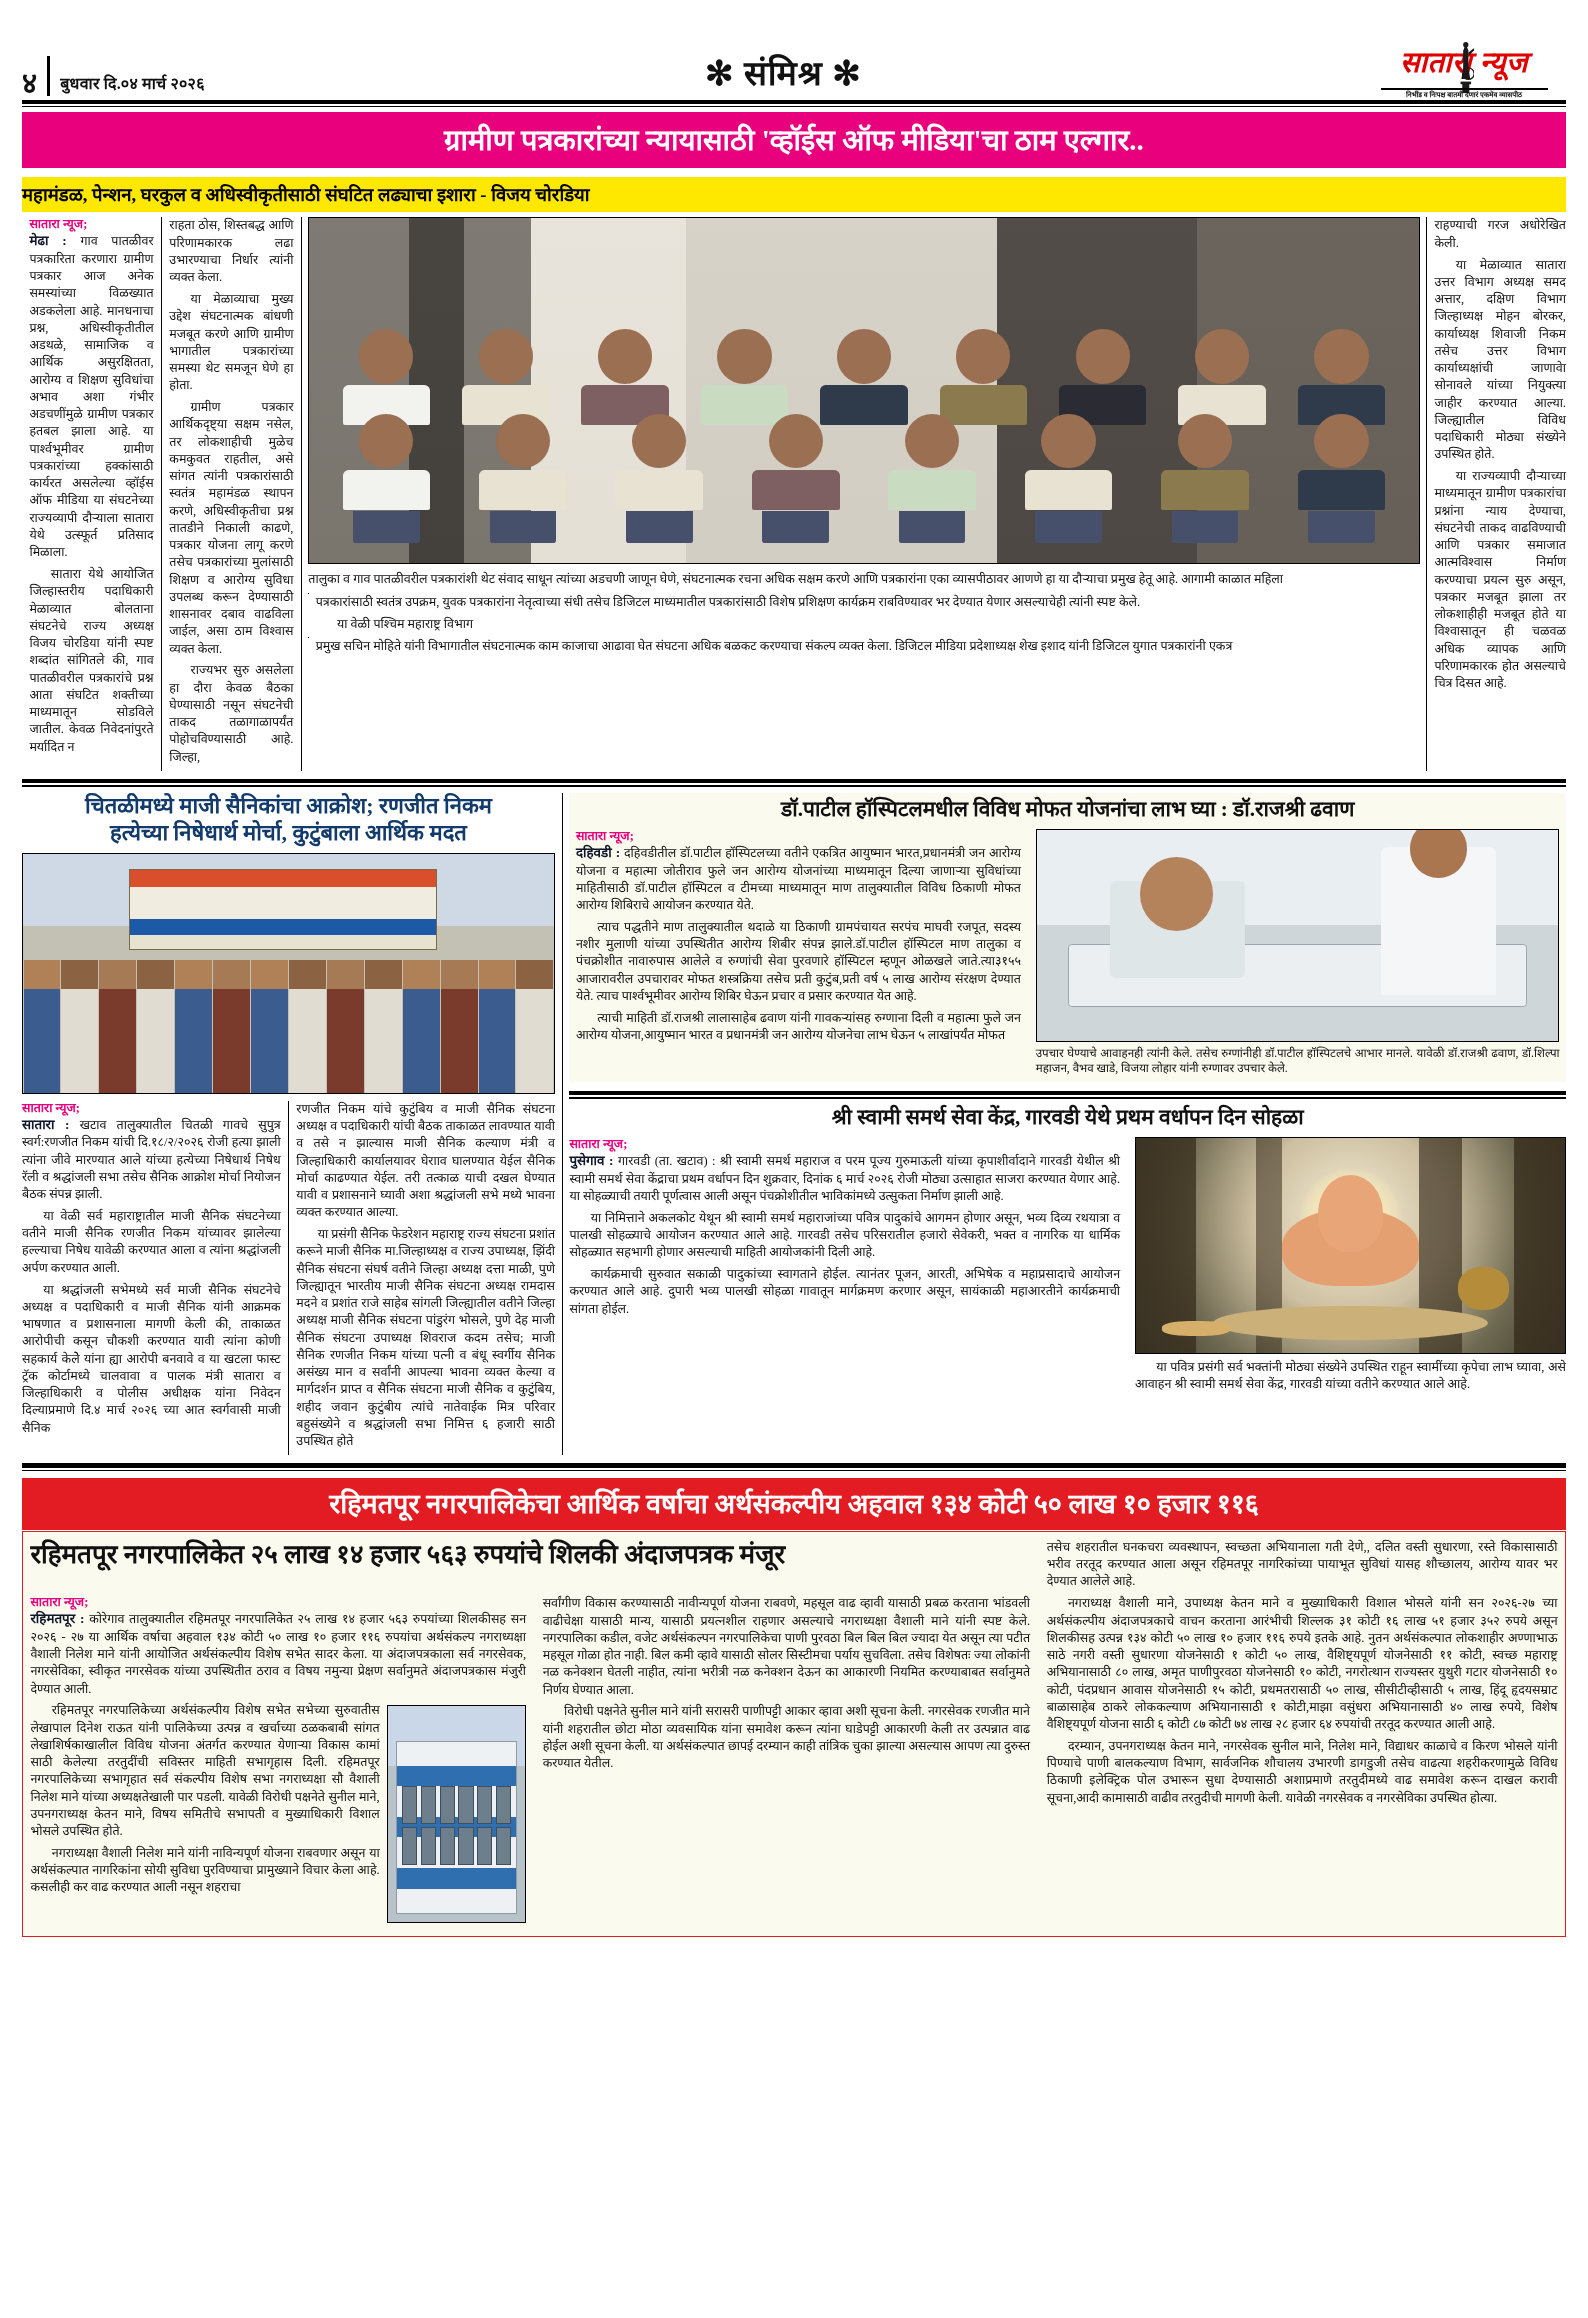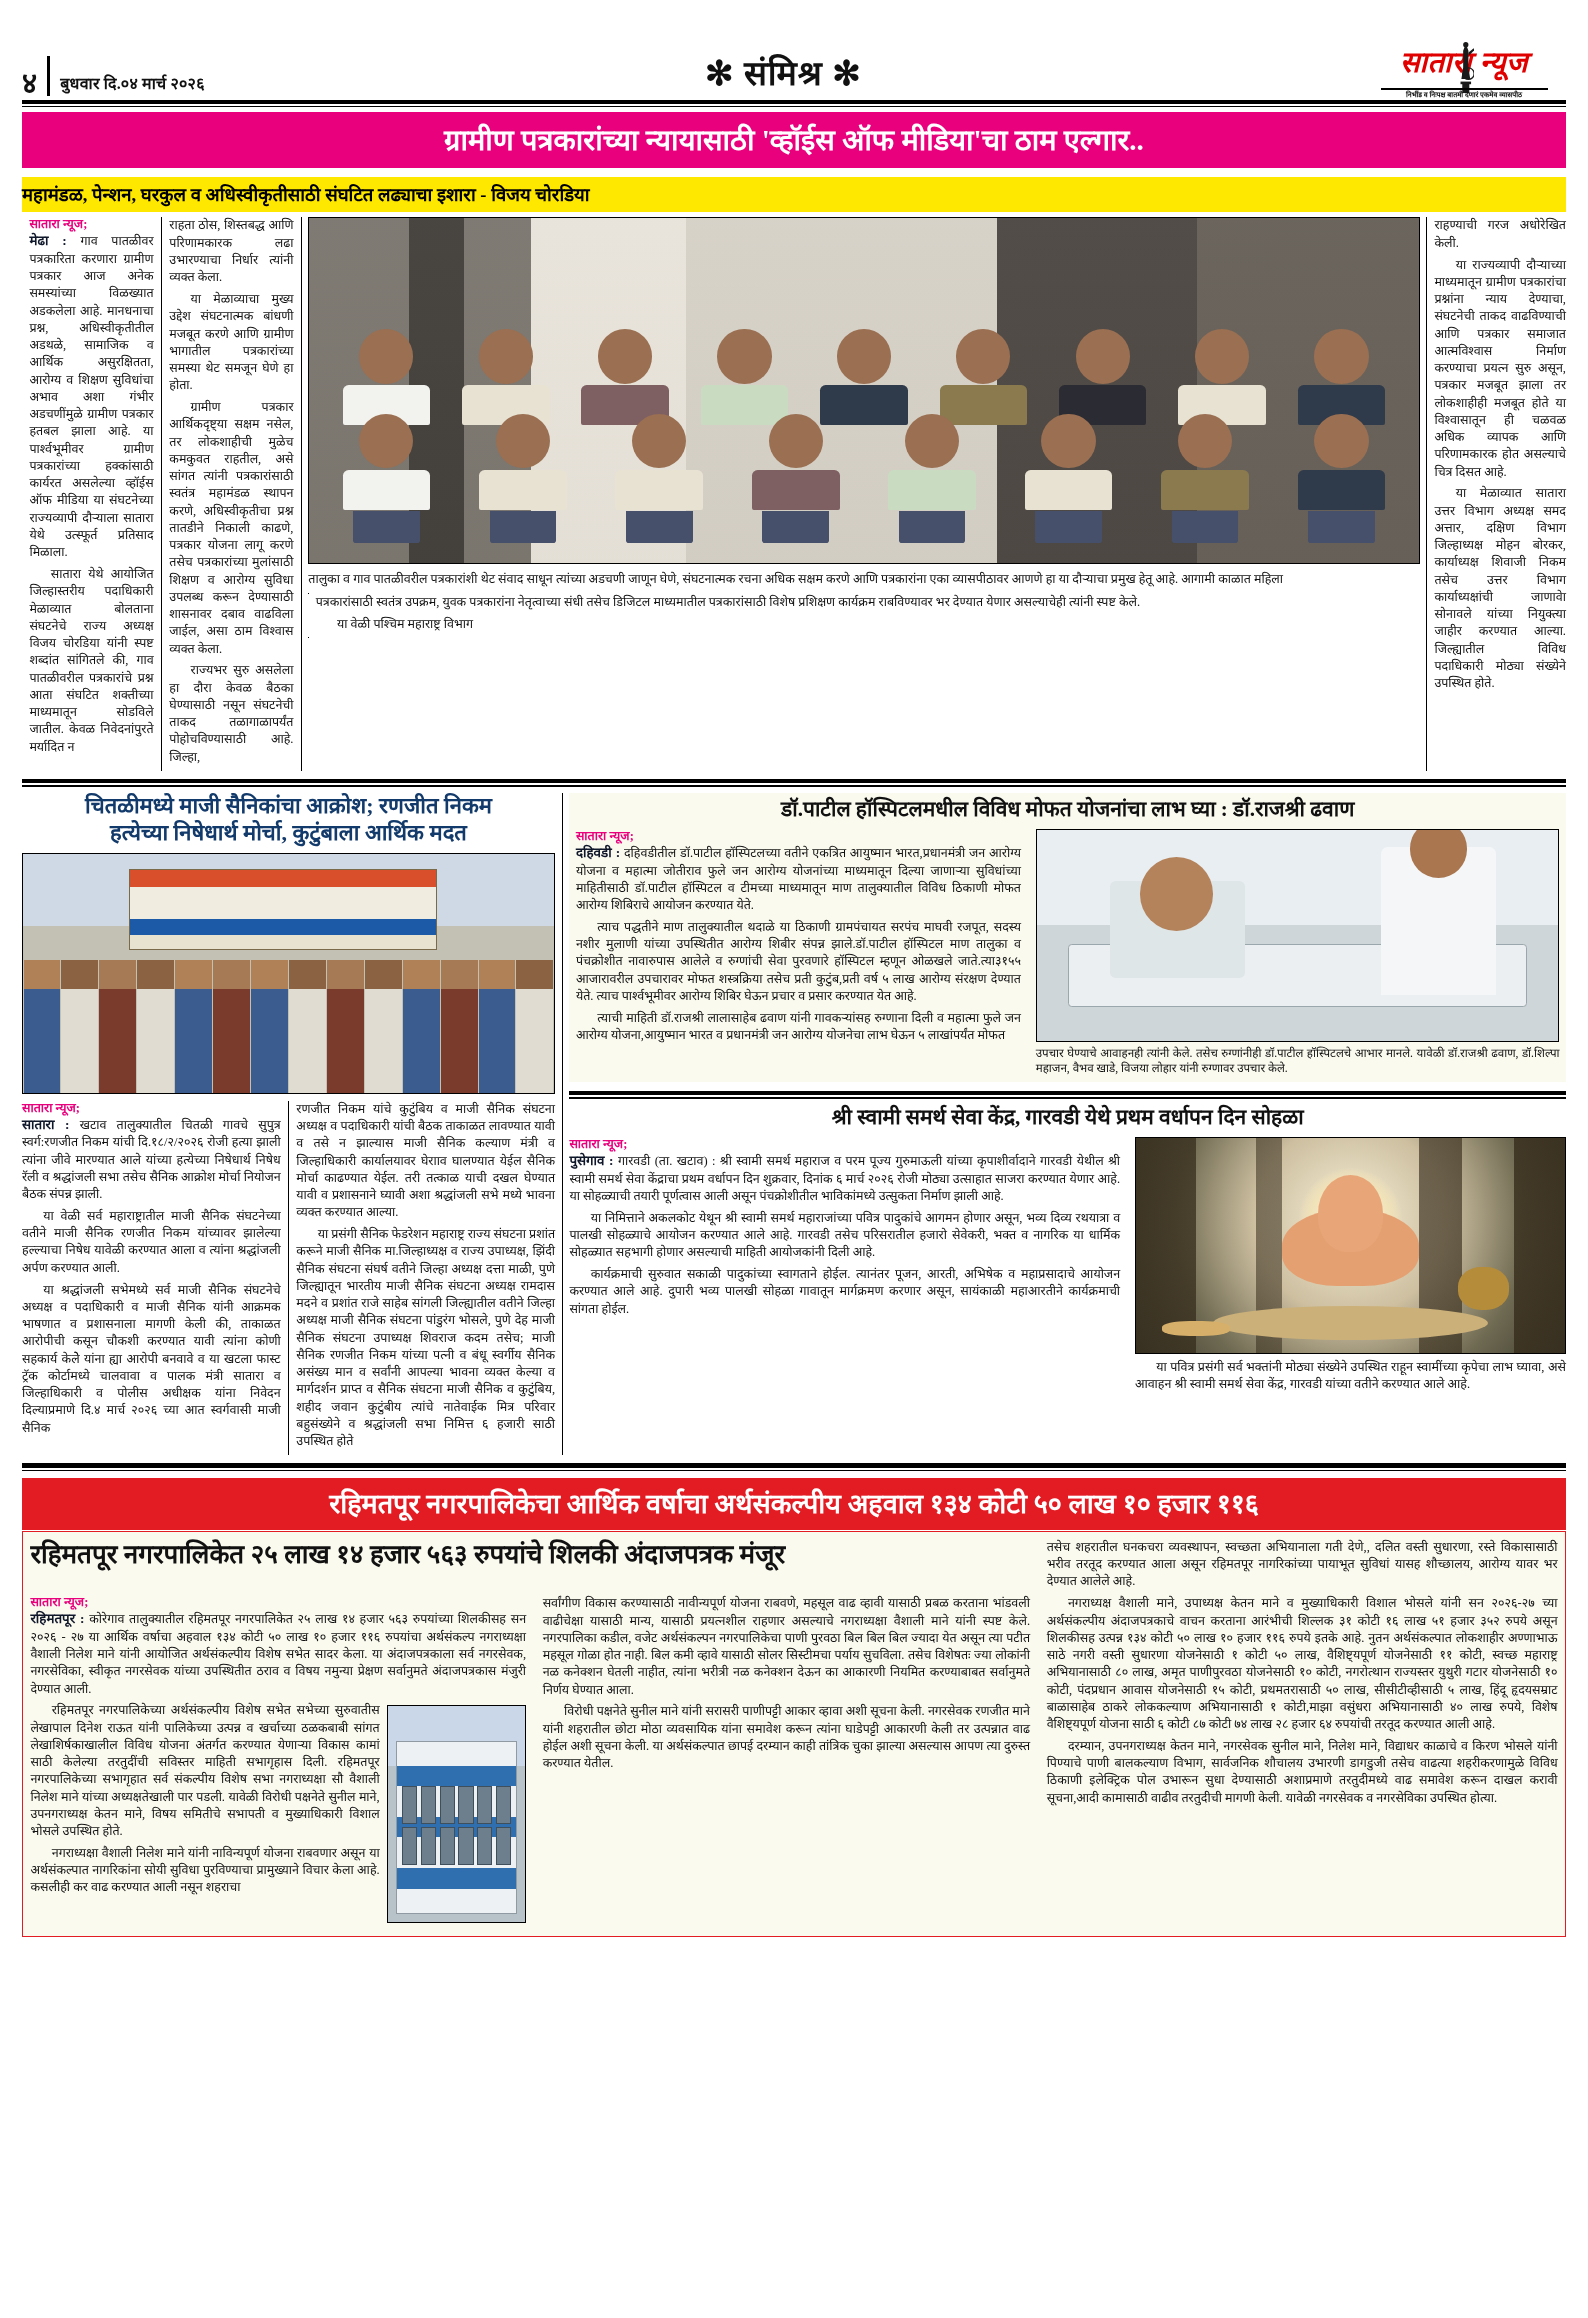--- a/index.html
+++ b/index.html
@@ -268,28 +268,31 @@
       <div style="display:flex; margin-top:6.5px;flex-direction:column;">
         <div class="col" style="flex:1; padding-left:0;">
           <p class="txt">तालुका व गाव पातळीवरील पत्रकारांशी थेट संवाद साधून त्यांच्या अडचणी जाणून घेणे, संघटनात्मक रचना अधिक सक्षम करणे आणि पत्रकारांना एका व्यासपीठावर आणणे हा या दौऱ्याचा प्रमुख हेतू आहे. आगामी काळात महिला</p>
         </div>
         <div class="col-sep"></div>
         <div class="col" style="flex:1;">
           <p class="txt">पत्रकारांसाठी स्वतंत्र उपक्रम, युवक पत्रकारांना नेतृत्वाच्या संधी तसेच डिजिटल माध्यमातील पत्रकारांसाठी विशेष प्रशिक्षण कार्यक्रम राबविण्यावर भर देण्यात येणार असल्याचेही त्यांनी स्पष्ट केले.</p>
           <p class="txt ind">या वेळी पश्चिम महाराष्ट्र विभाग</p>
         </div>
         <div class="col-sep"></div>
+        <div class="col" style="flex:1; padding-right:0;">
+          <p class="txt">प्रमुख सचिन मोहिते यांनी विभागातील संघटनात्मक काम काजाचा आढावा घेत संघटना अधिक बळकट करण्याचा संकल्प व्यक्त केला. डिजिटल मीडिया प्रदेशाध्यक्ष शेख इशाद यांनी डिजिटल युगात पत्रकारांनी एकत्र</p>
+        </div>
       </div>
     </div>
     <div class="col-sep"></div>
 
     <div class="col" style="width:139px; padding-right:0;">
       <p class="txt">राहण्याची गरज अधोरेखित केली.</p>
+      <p class="txt ind">या मेळाव्यात सातारा उत्तर विभाग अध्यक्ष समद अत्तार, दक्षिण विभाग जिल्हाध्यक्ष मोहन बोरकर, कार्याध्यक्ष शिवाजी निकम तसेच उत्तर विभाग कार्याध्यक्षांची जाणावेा सोनावले यांच्या नियुक्त्या जाहीर करण्यात आल्या. जिल्ह्यातील विविध पदाधिकारी मोठ्या संख्येने उपस्थित होते.</p>
       <p class="txt ind">या राज्यव्यापी दौऱ्याच्या माध्यमातून ग्रामीण पत्रकारांचा प्रश्नांना न्याय देण्याचा, संघटनेची ताकद वाढविण्याची आणि पत्रकार समाजात आत्मविश्वास निर्माण करण्याचा प्रयत्न सुरु असून, पत्रकार मजबूत झाला तर लोकशाहीही मजबूत होते या विश्वासातून ही चळवळ अधिक व्यापक आणि परिणामकारक होत असल्याचे चित्र दिसत आहे.</p>
-      <p class="txt ind">या मेळाव्यात सातारा उत्तर विभाग अध्यक्ष समद अत्तार, दक्षिण विभाग जिल्हाध्यक्ष मोहन बोरकर, कार्याध्यक्ष शिवाजी निकम तसेच उत्तर विभाग कार्याध्यक्षांची जाणावेा सोनावले यांच्या नियुक्त्या जाहीर करण्यात आल्या. जिल्ह्यातील विविध पदाधिकारी मोठ्या संख्येने उपस्थित होते.</p>
     </div>
   </div>
 
   <div class="hr-pair">
       <div class="a"></div>
       <div class="b"></div>
     </div>
 
   <div class="mid-wrap">
 

